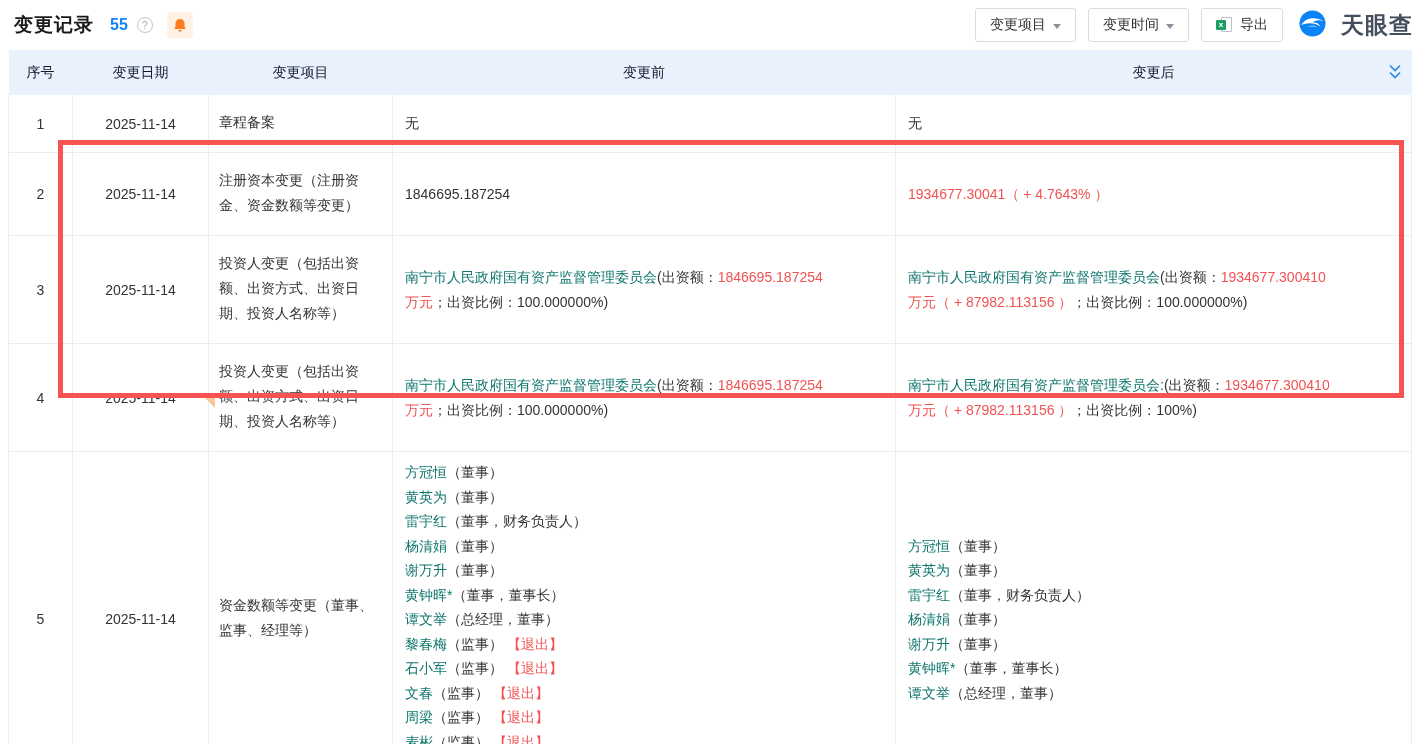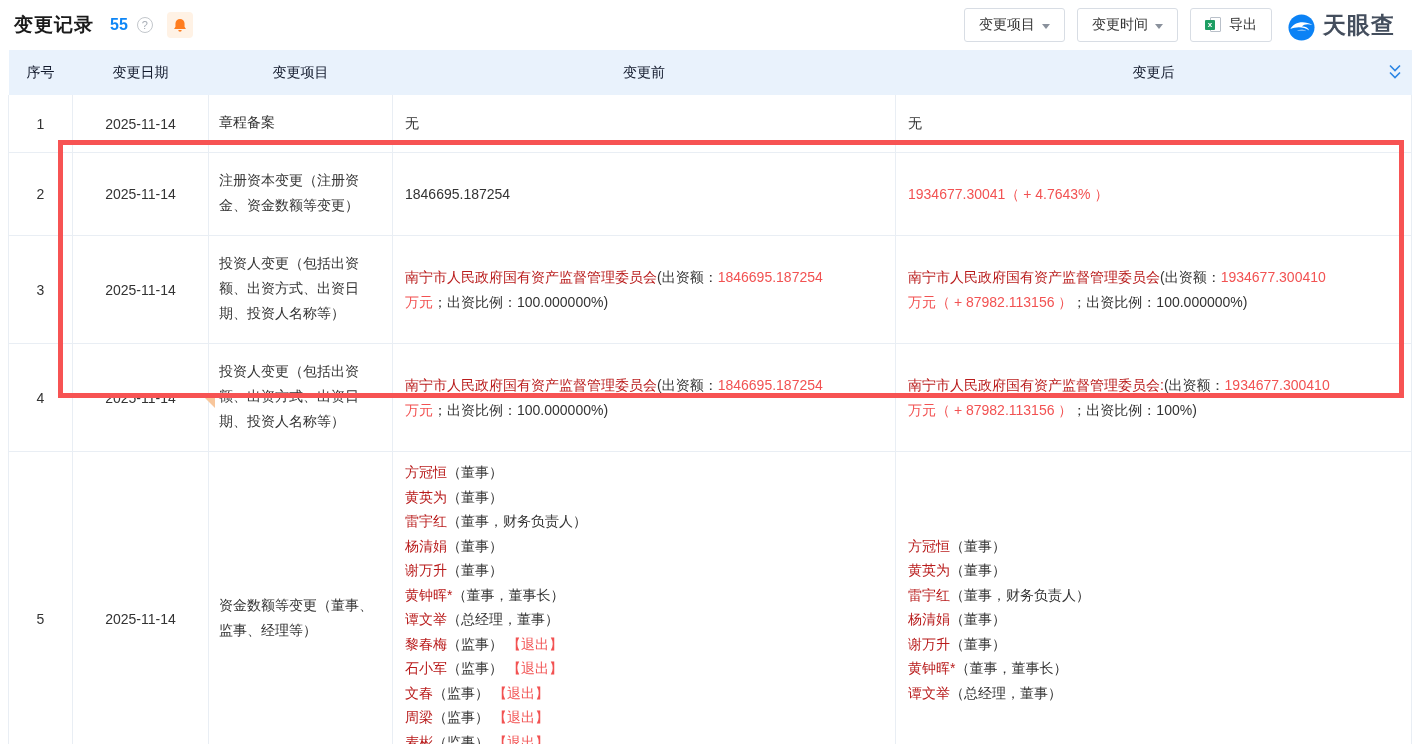--- a/index.html
+++ b/index.html
@@ -1,51 +1,51 @@
 <!DOCTYPE html>
 <html><head>
 <meta charset="utf-8">
 <style>
   * { box-sizing: border-box; margin: 0; padding: 0; }
   html,body { width:1419px; height:744px; overflow:hidden; background:#fff;
     font-family:"Liberation Sans","DejaVu Sans",sans-serif; color:#333; }
   
-  .topbar { height:50px; display:flex; align-items:center; padding:0 24px 0 14px; }
+  .topbar { height:50px; display:flex; align-items:center; padding:0 6px 0 14px; }
   .page-title { font-size:19px; font-weight:bold; color:#1a1a1a; letter-spacing:1px; }
   .count { font-size:16px; font-weight:bold; color:#0e86f6; margin-left:16px; }
   .help { width:16px; height:16px; border:1px solid #c3c7cc; border-radius:50%;
     color:#a7adb5; font-size:11px; line-height:14px; text-align:center; margin-left:9px; cursor:pointer; }
   .bell-btn { width:26px; height:26px; background:#fff2e5; border-radius:4px;
     display:flex; align-items:center; justify-content:center; margin-left:14px; cursor:pointer; }
   .spacer { flex:1; }
   .btn { display:flex; align-items:center; gap:7px; border:1px solid #d8dde4; border-radius:3px;
     background:#fff; padding:0 14px; height:34px; font-size:14px; color:#333; margin-left:12px; cursor:pointer; }
   .caret { width:0; height:0; border-left:4px solid transparent; border-right:4px solid transparent;
     border-top:5px solid #8a919c; margin-top:2px; }
   .excel-ic { position:relative; width:17px; height:16px; }
   .excel-ic .page { position:absolute; left:5px; top:0; width:11px; height:15px;
     background:#fff; border:1px solid #b9c0c9; border-radius:1px; }
   .excel-ic .box { position:absolute; left:0; top:3px; width:10px; height:10px; background:#1e9e63;
     border-radius:1px; color:#fff; font-size:8px; font-weight:bold; line-height:10px; text-align:center; }
-  .logo { display:flex; align-items:flex-end; gap:8px; margin-left:16px; cursor:pointer; }
+  .logo { display:flex; align-items:flex-start; gap:15px; margin-left:16px; cursor:pointer; }
   .logo-text { font-size:23px; font-weight:bold; color:#444e5d; letter-spacing:1px; }
   
   .tbl-wrap { margin:0 8px; position:relative; }
   table { width:1403px; border-collapse:collapse; table-layout:fixed; font-size:14px; }
   thead th { height:45px; background:#e9f2fc; font-weight:normal; color:#0f172a; font-size:14px; position:relative; }
   tbody td { border:1px solid #e9eef4; border-top:none; vertical-align:middle; background:#fff; }
   tbody tr:nth-child(1){ height:48px; } tbody tr:nth-child(2){ height:72px; }
   tbody tr:nth-child(3){ height:90px; } tbody tr:nth-child(4){ height:93px; }
   tbody tr:nth-child(5){ height:335px; } tbody tr.partial{ height:11px; }
   tbody tr.partial td { border-bottom:none; }
   .c-seq,.c-date { text-align:center; }
   .c-item { padding:16px 10px; line-height:25px;font-family:Liberation Mono, monospace; }
   .c-rich { padding:8px 12px; line-height:25px; }
   .line { line-height:24.5px; }
-  .lnk { color:#b91c1c; cursor:pointer; }
+  .lnk { color:#0f766e; cursor:pointer; }
   .red { color:#f25252; }
   .chev { position:absolute; right:10px; top:14px; cursor:pointer; }
   
   .hl-box { position:absolute; left:50px; top:90px; width:1346px; height:258px;
     border:5px solid #f75353; pointer-events:none; z-index:5; }
   .hl-tri { position:absolute; left:197px; top:348px; width:10px; height:10px;
     background:#f8c69b; clip-path:polygon(0 0,100% 0,100% 100%); pointer-events:none; z-index:5; }
 </style>
 </head>
 <body>

